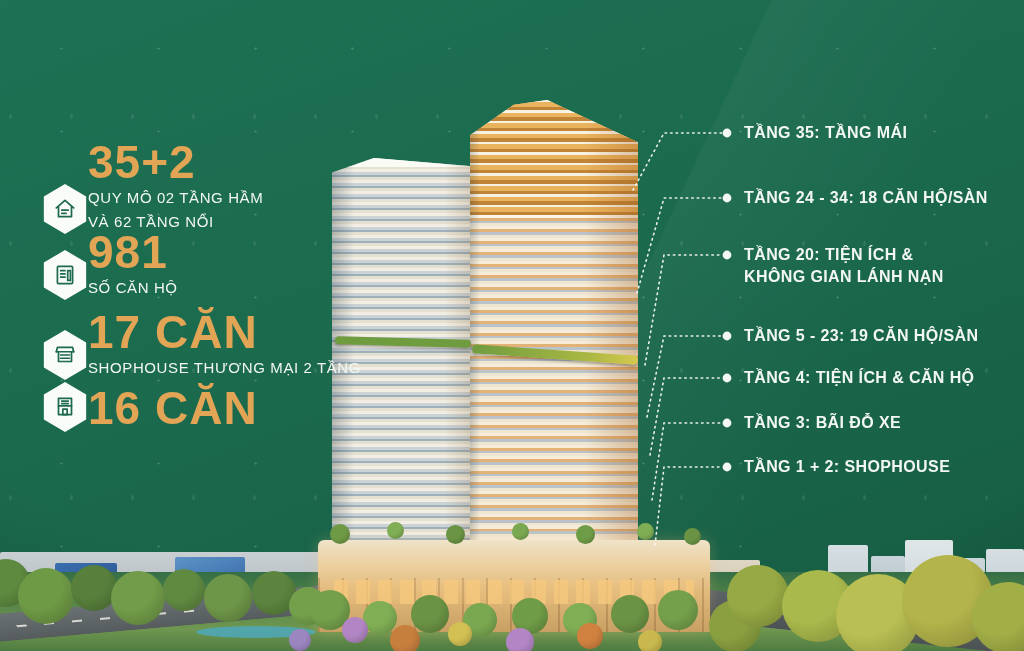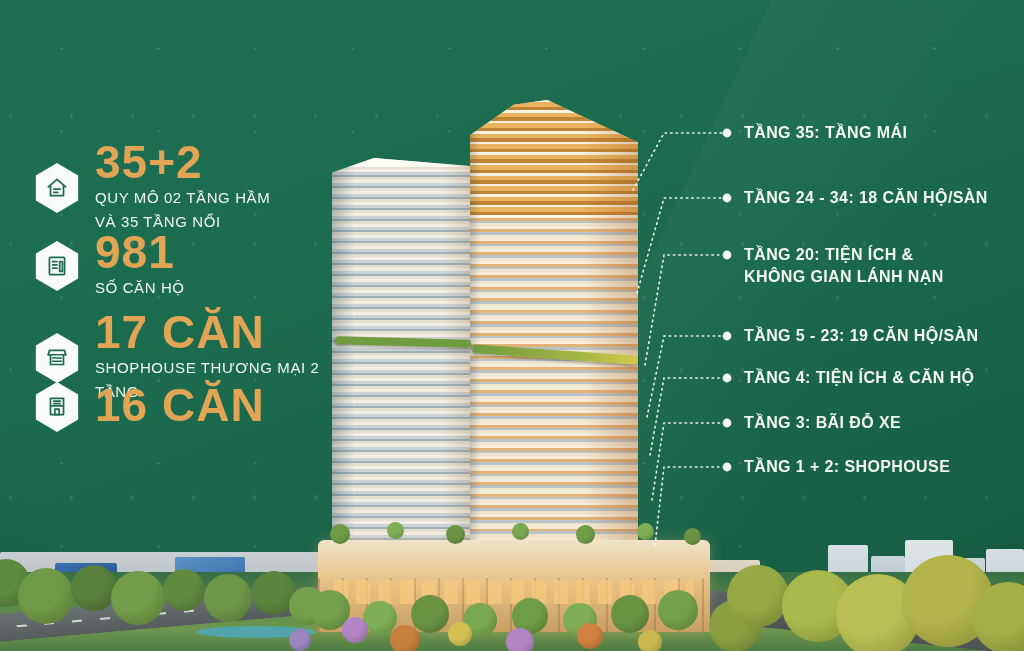--- a/index.html
+++ b/index.html
@@ -20,21 +20,21 @@
   .vignette{position:absolute;inset:0;z-index:1;pointer-events:none;
     background:
       linear-gradient(115deg,transparent 58%,rgba(255,255,255,.035) 58.2%,transparent 76%),
       radial-gradient(120% 105% at 50% 35%, transparent 55%, rgba(0,28,18,.30) 100%);}
   
   .title{position:absolute;z-index:70;top:28px;left:0;width:100%;text-align:center;
     font-family:"Liberation Serif",serif;font-weight:400;font-size:37px;
     letter-spacing:7px;color:var(--title-gold);text-shadow:0 1px 2px rgba(0,0,0,.25);}
   
   .stats{position:absolute;z-index:70;left:34px;top:0;}
-  .stat{position:absolute;left:0;display:flex;gap:15px;align-items:center;width:320px;}
+  .stat{position:absolute;left:8px;display:flex;align-items:flex-end;width:320px;}
   .stat-1{top:138px}.stat-2{top:228px}.stat-3{top:308px}.stat-4{top:378px}
   .hex{flex:0 0 46px;width:46px;height:50px;margin-top:4px;
     clip-path:polygon(50% 0%,96% 25%,96% 75%,50% 100%,4% 75%,4% 25%);
     background:#f9fcf9;display:flex;align-items:center;justify-content:center;
   }
   .hex svg{width:26px;height:26px;stroke:#1d6a4e;fill:none;stroke-width:1.6;stroke-linecap:round;stroke-linejoin:round;}
   .stat-val{font-size:46px;line-height:48px;font-weight:bold;color:var(--gold);letter-spacing:1px;}
   .stat-lab{font-size:15px;line-height:24px;font-weight:normal;color:var(--text);letter-spacing:.6px;}
   
   .callout{position:absolute;z-index:70;left:744px;color:var(--text);
@@ -207,21 +207,21 @@
       <div class="hex">
         <svg viewBox="0 0 24 24">
             <path d="M4 11 L12 4 L20 11"></path>
             <path d="M6 10 V19 H18 V10"></path>
             <path d="M9 13 H15 M9 16 H13"></path>
           </svg>
       </div>
       <div>
         <div class="stat-val">35+2</div>
         <div class="stat-lab">QUY MÔ 02 TẦNG HẦM</div>
-        <div class="stat-lab">VÀ 35 TẦNG NỔI</div>
+        <div class="stat-lab">VÀ 62 TẦNG NỔI</div>
       </div>
     </div>
     <div class="stat stat-2">
       <div class="hex">
         <svg viewBox="0 0 24 24">
             <rect x="5" y="4" width="14" height="16" rx="1"></rect>
             <path d="M8 8 H12 M8 11 H12 M8 14 H12"></path>
             <rect x="14.5" y="8" width="2.5" height="9"></rect>
           </svg>
       </div>

